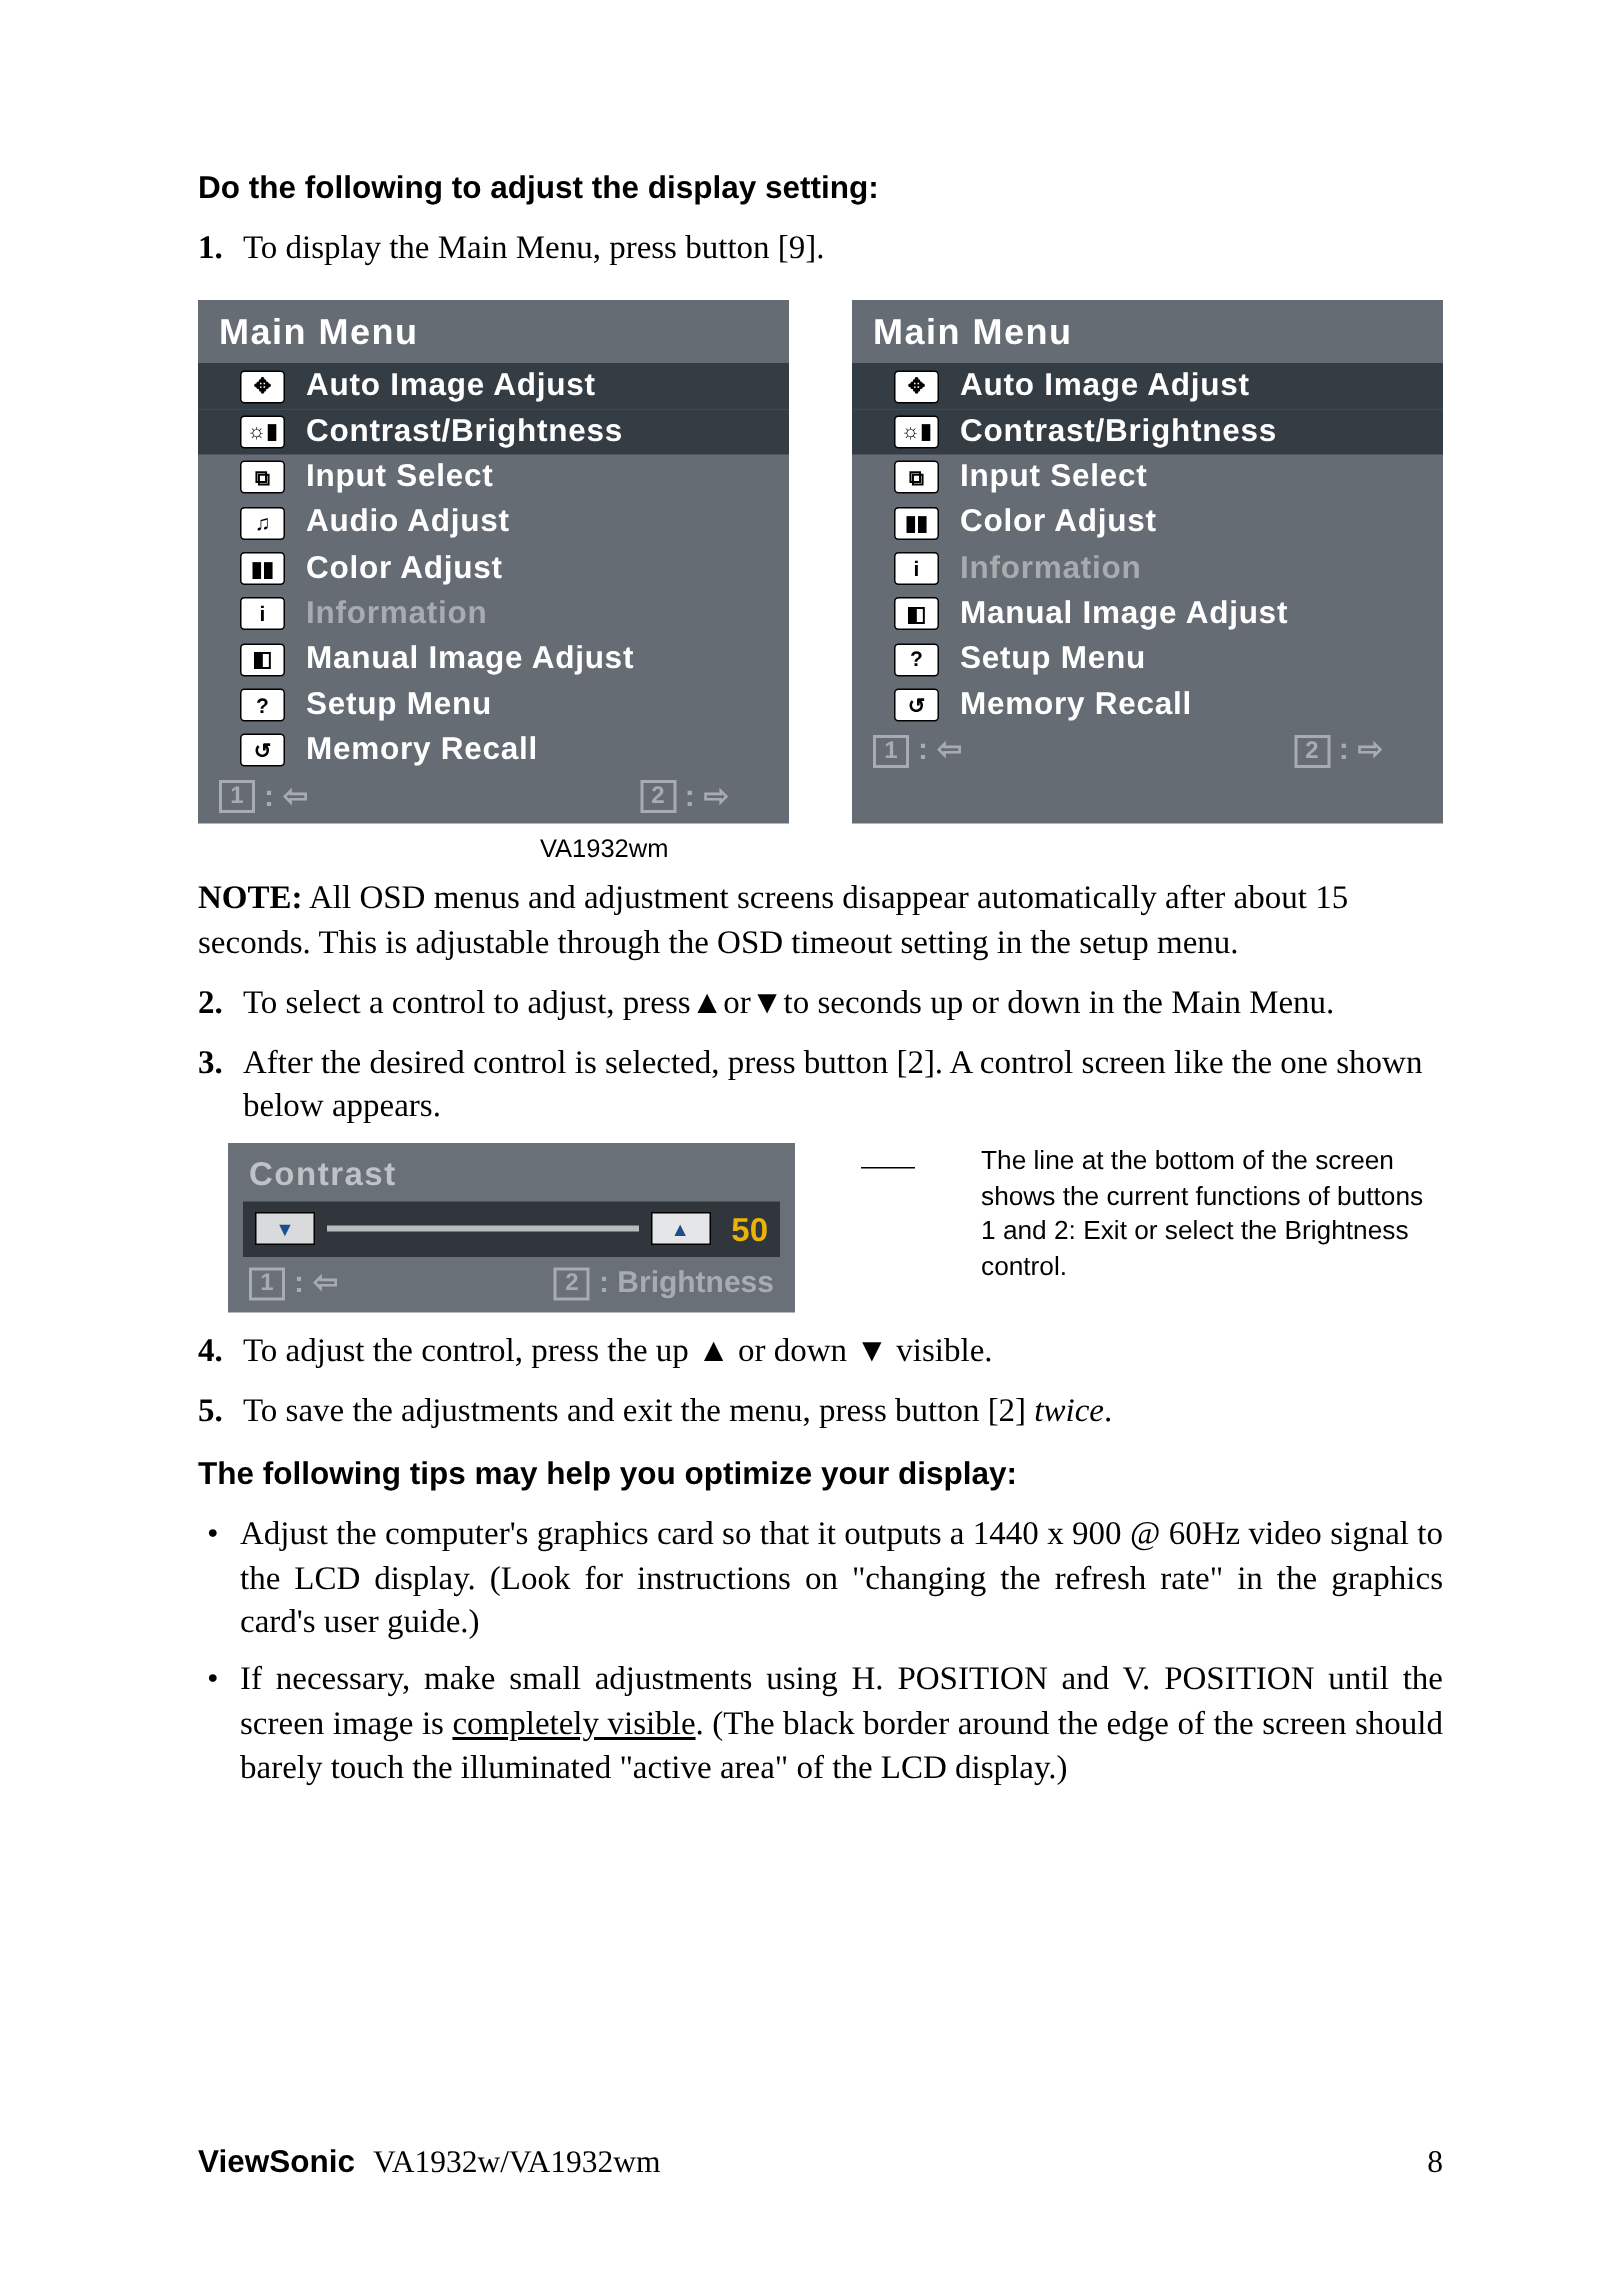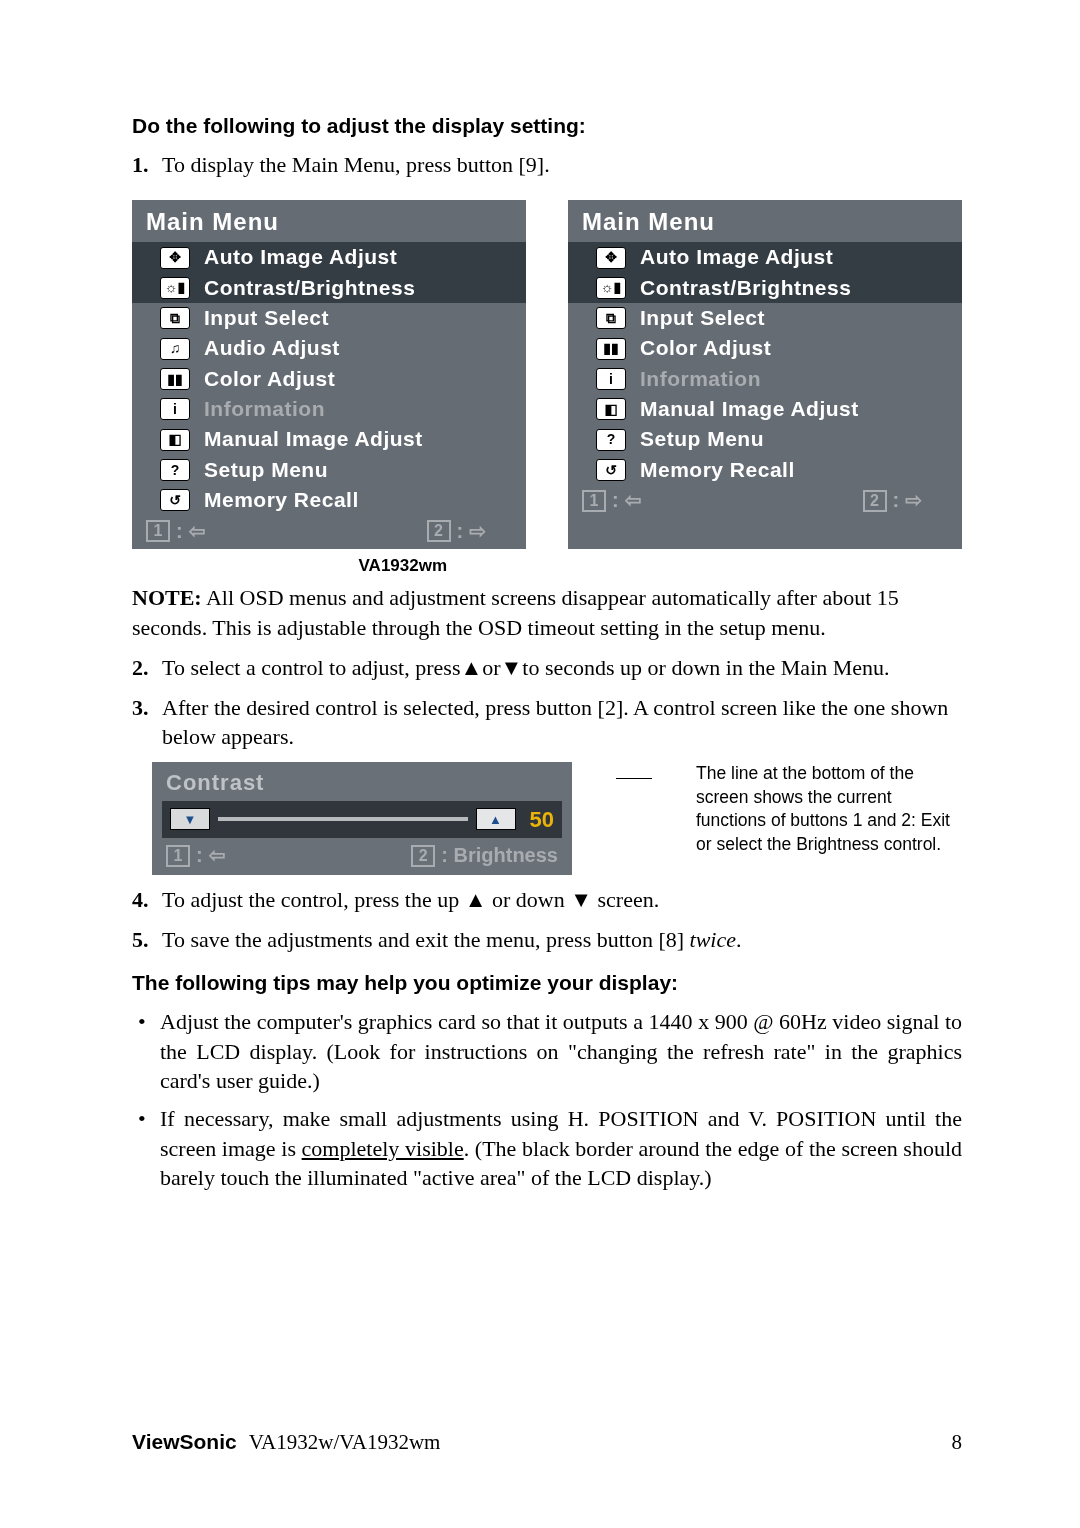--- a/index.html
+++ b/index.html
@@ -99,42 +99,42 @@
     width: 24px; height: 22px;
     border: 2px solid #a8acb0;
     align-items: center; justify-content: center;
     font-size: 16px;
   }
   .footer-glyph { font-size: 20px; }
 
   .model-labels {
     display: flex;
     font-family: Arial, sans-serif;
-    font-weight: bold;
+    font-weight: normal;
     font-size: 17px;
     text-align: center;
     margin-top: 6px;
     margin-bottom: 6px;
   }
   .model-left { width: 52%; text-align: center; padding-left: 110px;}
   .model-right { width: 48%; text-align: center; padding-left: 90px;}
 
   .note-para { margin-bottom: 10px; }
   .note-bold { font-weight: bold; }
 
   .contrast-row {
     display: flex;
     gap: 44px;
     align-items: flex-start;
     margin-top: 10px;
     margin-bottom: 10px;
   }
   .contrast-panel {
     background: #6a7078;
-    width: 420px;
+    width: 378px;
     margin-left: 20px;
   }
   .contrast-title {
     font-family: Arial, sans-serif;
     font-weight: bold;
     color: #bfc3c7;
     font-size: 22px;
     letter-spacing: 1px;
     padding: 6px 14px 3px 14px;
   }
@@ -377,28 +377,28 @@
         </span>
       </div>
     </div>
     <div class="connector"></div>
     <div class="contrast-note">The line at the bottom of the screen shows the current functions of buttons 1 and 2: Exit or select the Brightness control.</div>
   </div>
 
   <div class="step">
     <div class="step-num">4.</div>
     <div class="step-text">
-      <span>To adjust the control, press the up </span><span>▲</span><span> or down </span><span>▼</span><span> screen.</span>
+      <span>To adjust the control, press the up </span><span>▲</span><span> or down </span><span>▼</span><span> visible.</span>
     </div>
   </div>
 
   <div class="step" style="margin-bottom:14px;">
     <div class="step-num">5.</div>
     <div class="step-text">
-      <span>To save the adjustments and exit the menu, press button [8] </span><span class="italic">twice</span><span>.</span>
+      <span>To save the adjustments and exit the menu, press button [2] </span><span class="italic">twice</span><span>.</span>
     </div>
   </div>
 
   <div class="bold-heading">The following tips may help you optimize your display:</div>
 
   <div class="bullet-list">
     <div class="bullet-item">
       <div class="bullet-dot">•</div>
       <div>Adjust the computer's graphics card so that it outputs a 1440 x 900 @ 60Hz video signal to the LCD display. (Look for instructions on "changing the refresh rate" in the graphics card's user guide.)</div>
     </div>

